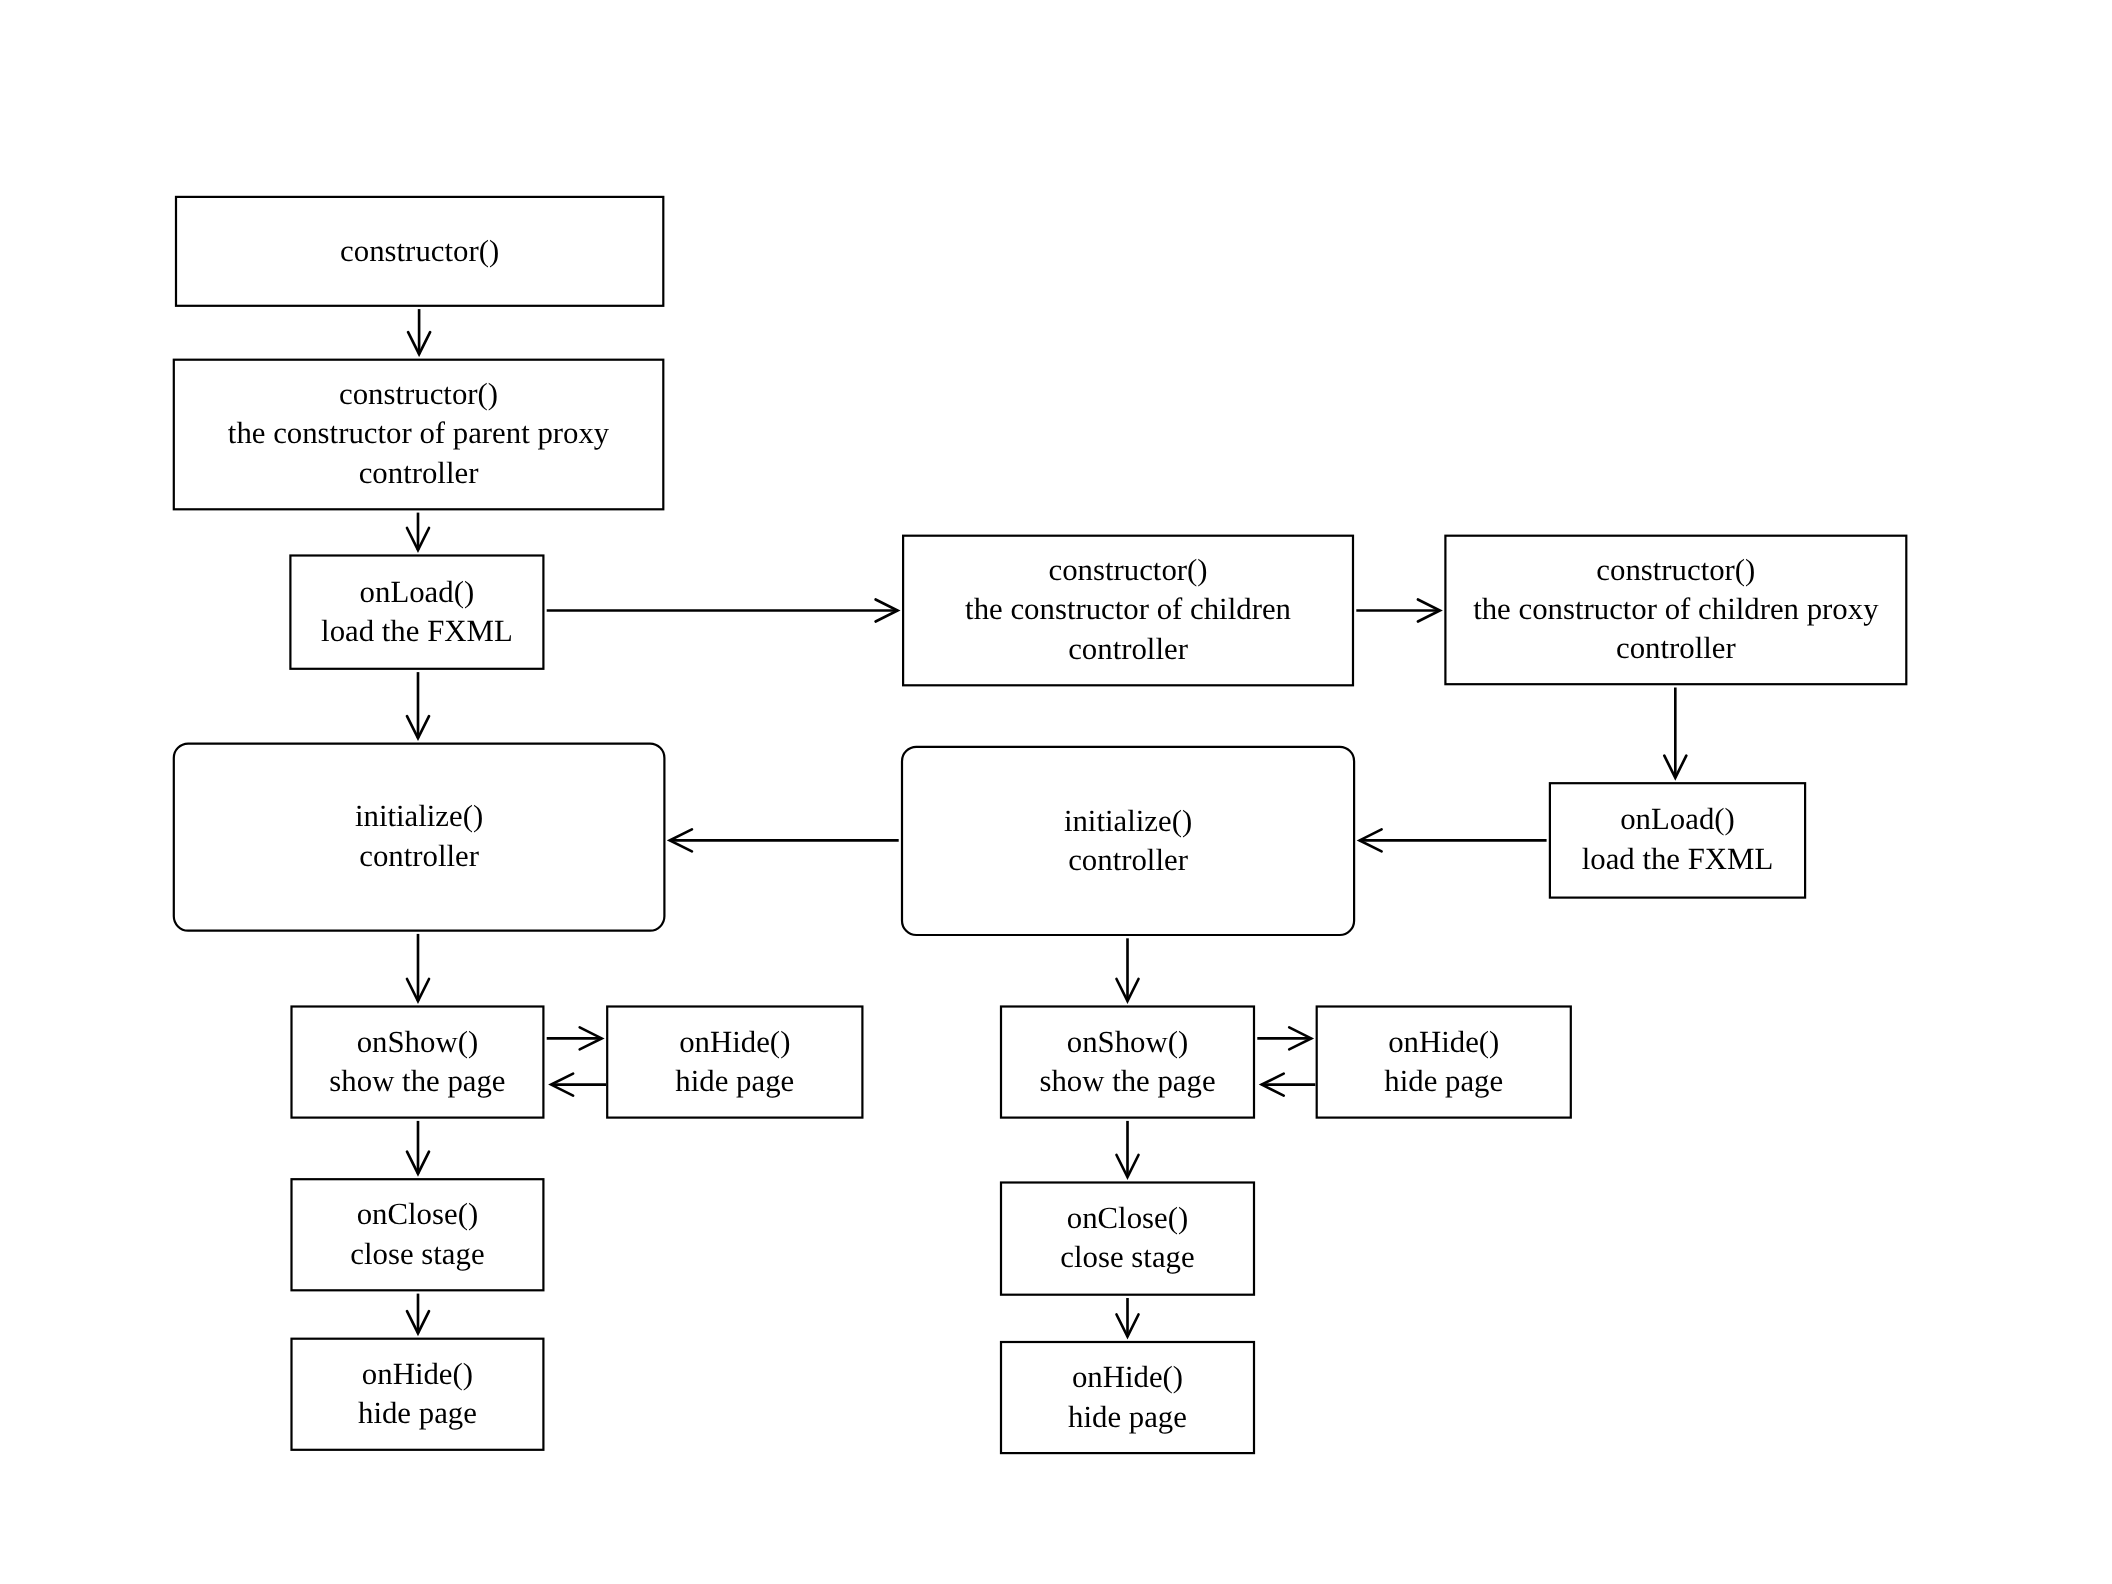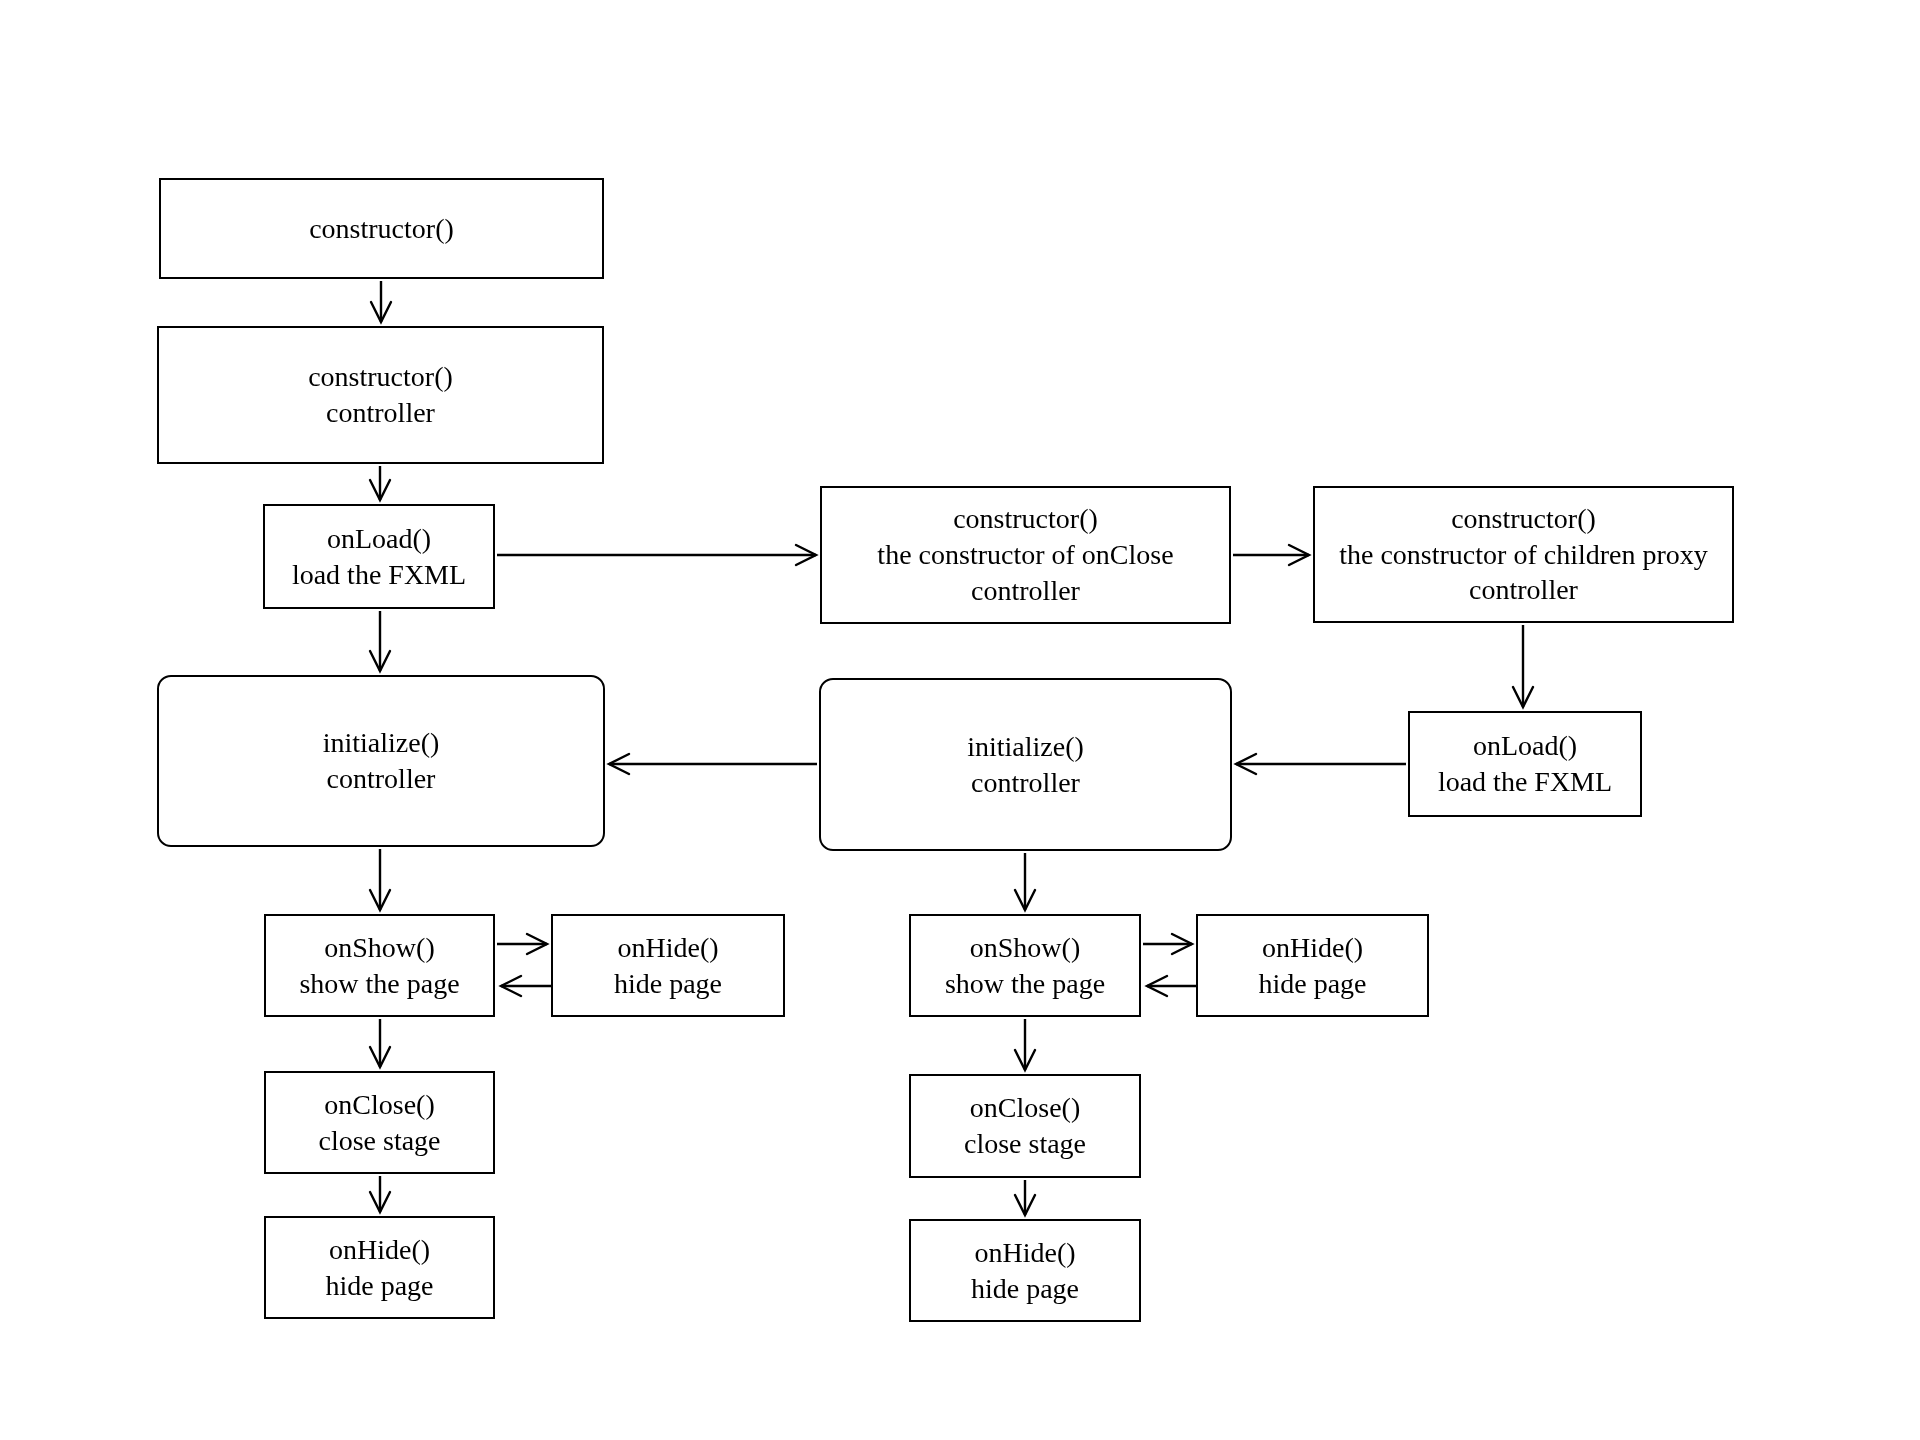--- a/index.html
+++ b/index.html
@@ -78,29 +78,30 @@
         <line x1="1025" y1="1019" x2="1025" y2="1070" stroke="#000000" stroke-width="2.4" marker-end="url(#arrowhead)"></line>
         <line x1="1025" y1="1180" x2="1025" y2="1215" stroke="#000000" stroke-width="2.4" marker-end="url(#arrowhead)"></line>
       </g>
   </svg>
   <div id="node-layer">
       <div class="node" style="left: 159px; top: 178px; width: 445px; height: 101px; border-color: rgb(0, 0, 0); color: rgb(0, 0, 0);">
         <div class="node-line">constructor()</div>
       </div>
       <div class="node" style="left: 157px; top: 326px; width: 447px; height: 138px; border-color: rgb(0, 0, 0); color: rgb(0, 0, 0);">
         <div class="node-line">constructor()</div>
+        <div class="node-line">the constructor of parent proxy</div>
         <div class="node-line">controller</div>
       </div>
       <div class="node" style="left: 263px; top: 504px; width: 232px; height: 105px; border-color: rgb(0, 0, 0); color: rgb(0, 0, 0);">
         <div class="node-line">onLoad()</div>
         <div class="node-line">load the FXML</div>
       </div>
       <div class="node" style="left: 820px; top: 486px; width: 411px; height: 138px; border-color: rgb(0, 0, 0); color: rgb(0, 0, 0);">
         <div class="node-line">constructor()</div>
-        <div class="node-line">the constructor of onClose</div>
+        <div class="node-line">the constructor of children</div>
         <div class="node-line">controller</div>
       </div>
       <div class="node" style="left: 1313px; top: 486px; width: 421px; height: 137px; border-color: rgb(0, 0, 0); color: rgb(0, 0, 0);">
         <div class="node-line">constructor()</div>
         <div class="node-line">the constructor of children proxy</div>
         <div class="node-line">controller</div>
       </div>
       <div class="node" style="left: 1408px; top: 711px; width: 234px; height: 106px; border-color: rgb(0, 0, 0); color: rgb(0, 0, 0);">
         <div class="node-line">onLoad()</div>
         <div class="node-line">load the FXML</div>

